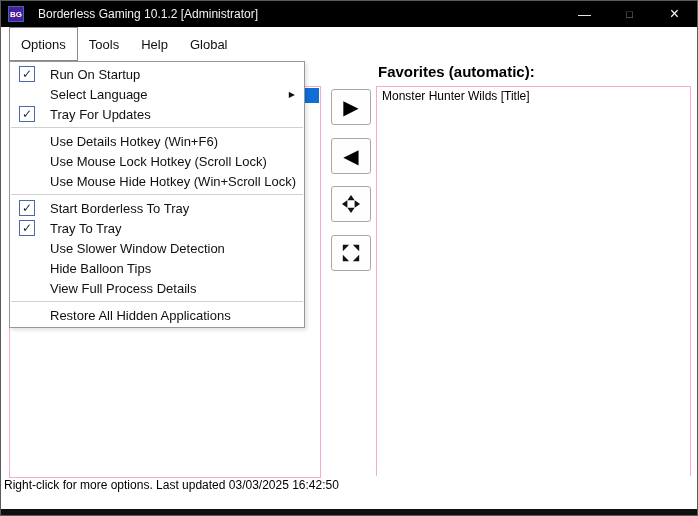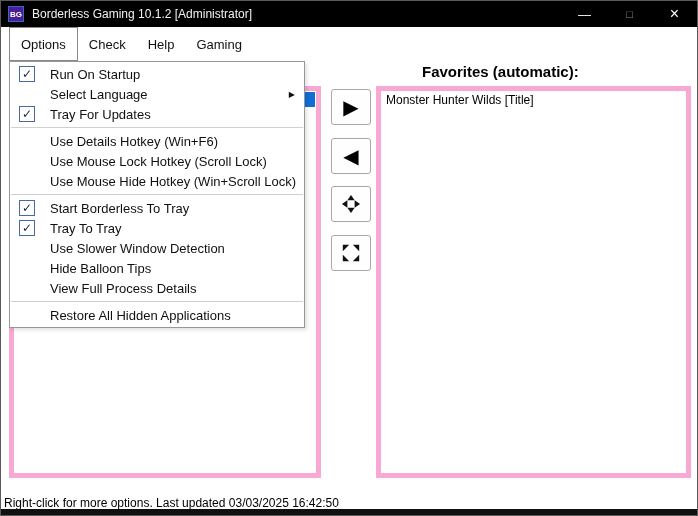--- a/index.html
+++ b/index.html
@@ -22,21 +22,21 @@
     display: flex; align-items: center;
     color: #ffffff;
   }
   .app-icon {
     width: 16px; height: 16px; margin-left: 7px;
     background: #4c1d95; color: #fff;
     font-size: 8px; font-weight: bold;
     display: flex; align-items: center; justify-content: center;
     border: 1px solid #2d6cc0;
   }
-  .wtitle { margin-left: 8px; font-size: 12px; color: #f2f2f2; }
+  .wtitle { margin-left: 14px; font-size: 12px; color: #f2f2f2; }
   .controls { margin-left: auto; display: flex; height: 100%; }
   .ctl {
     width: 45px; height: 100%;
     display: flex; align-items: center; justify-content: center;
     color: #ffffff; font-size: 13px; cursor: pointer;
   }
   .ctl.max { color: #8f8f8f; font-size: 11px; }
   .ctl.close { font-size: 16px; }
   
   .menubar {
@@ -45,21 +45,21 @@
     display: flex; align-items: stretch; padding-left: 8px;
   }
   .menu-tab {
     padding: 0 11px; display: flex; align-items: center;
     font-size: 13px; color: #101010; cursor: pointer;
   }
   .menu-tab.active { border: 1px solid #8a8a8a; background: #ffffff; }
   
   .panel {
     position: absolute; background: #ffffff;
-    border: 5px solid #f9a8d4;
+    border: 1px solid #f9a8d4;
   }
   .panel.left  { left: 8px;   top: 85px; width: 312px; height: 392px; z-index: 1; }
   .panel.right { left: 375px; top: 85px; width: 315px; height: 392px; }
   .sel-row {
     position: absolute; left: 1px; right: 1px; top: 1px; height: 15px;
     background: #0f6fd7;
   }
   
   .dropdown {
     position: absolute; left: 8px; top: 60px; width: 296px;
@@ -89,26 +89,26 @@
     cursor: pointer;
   }
   .xfer .tri { font-size: 20px; line-height: 1; color: #000; font-family: "DejaVu Sans", sans-serif; }
   #btn-add        { top: 88px; }
   #btn-remove     { top: 137px; }
   #btn-borderless { top: 185px; }
   #btn-fullscreen { top: 234px; }
   
   .fav-header {
     position: absolute; left: 377px; top: 62px;
-    font-size: 15px; font-weight: bold; color: #000000; margin-left: 44px;
+    font-size: 15px; font-weight: bold; color: #000000;
   }
   .fav-item { font-size: 12px; padding: 2px 5px; color: #000000; cursor: default; }
   
   .statusbar {
-    position: absolute; left: 0; right: 0; bottom: 4px; height: 17px;
+    position: absolute; left: 0; right: 0; bottom: 22px; height: 17px;
     display: flex; align-items: center; padding-left: 3px;
     font-size: 12px; color: #000000; background: #ffffff;
   }
   .bottom-edge {
     position: absolute; left: 0; right: 0; bottom: 0; height: 6px;
     background: #101010;
   }
 </style>
 </head>
 <body>
@@ -120,23 +120,23 @@
     <span class="wtitle">Borderless Gaming 10.1.2 [Administrator]</span>
     <div class="controls">
       <div class="ctl min">—</div>
       <div class="ctl max">□</div>
       <div class="ctl close">×</div>
     </div>
   </div>
 
   <div class="menubar">
     <div class="menu-tab active">Options</div>
-    <div class="menu-tab">Check</div>
+    <div class="menu-tab">Tools</div>
     <div class="menu-tab">Help</div>
-    <div class="menu-tab">Gaming</div>
+    <div class="menu-tab">Global</div>
   </div>
 
   <div class="panel left">
     <div class="sel-row"></div>
   </div>
 
   <div class="dropdown">
     <div class="mi">
       <span class="cb">✓</span>
       <span>Run On Startup</span>

